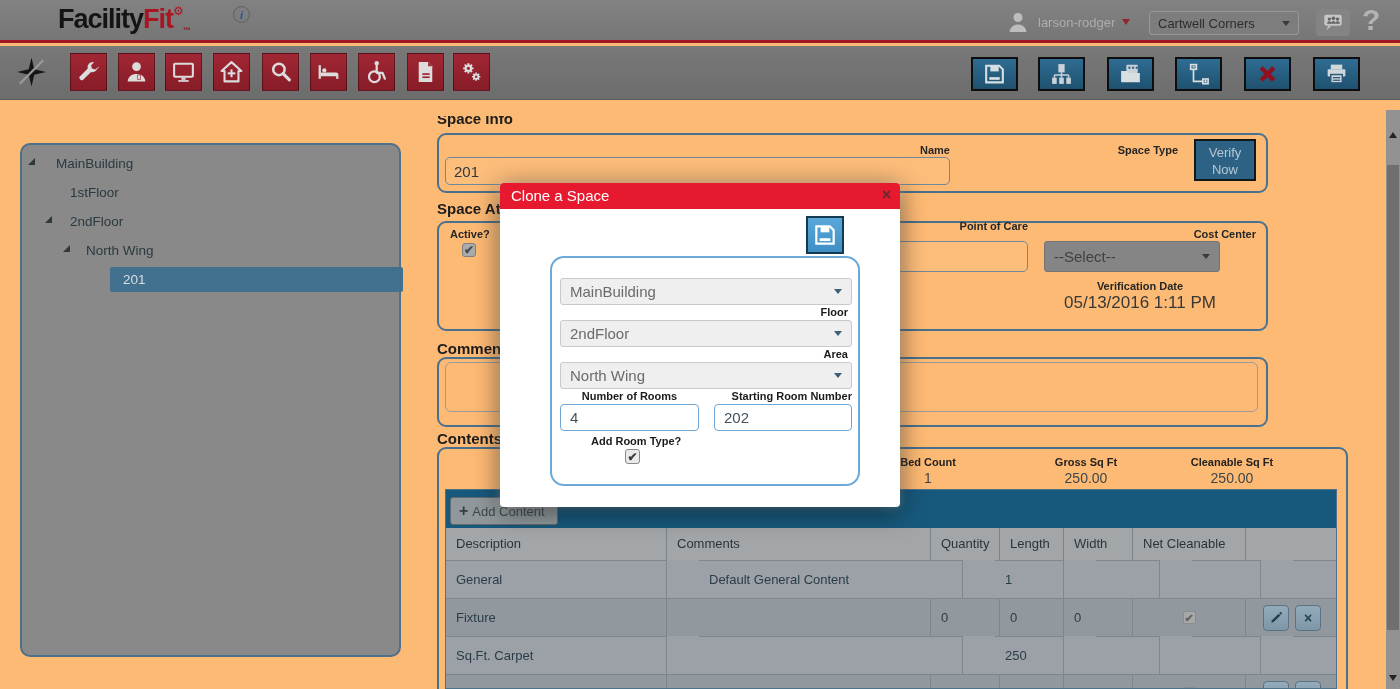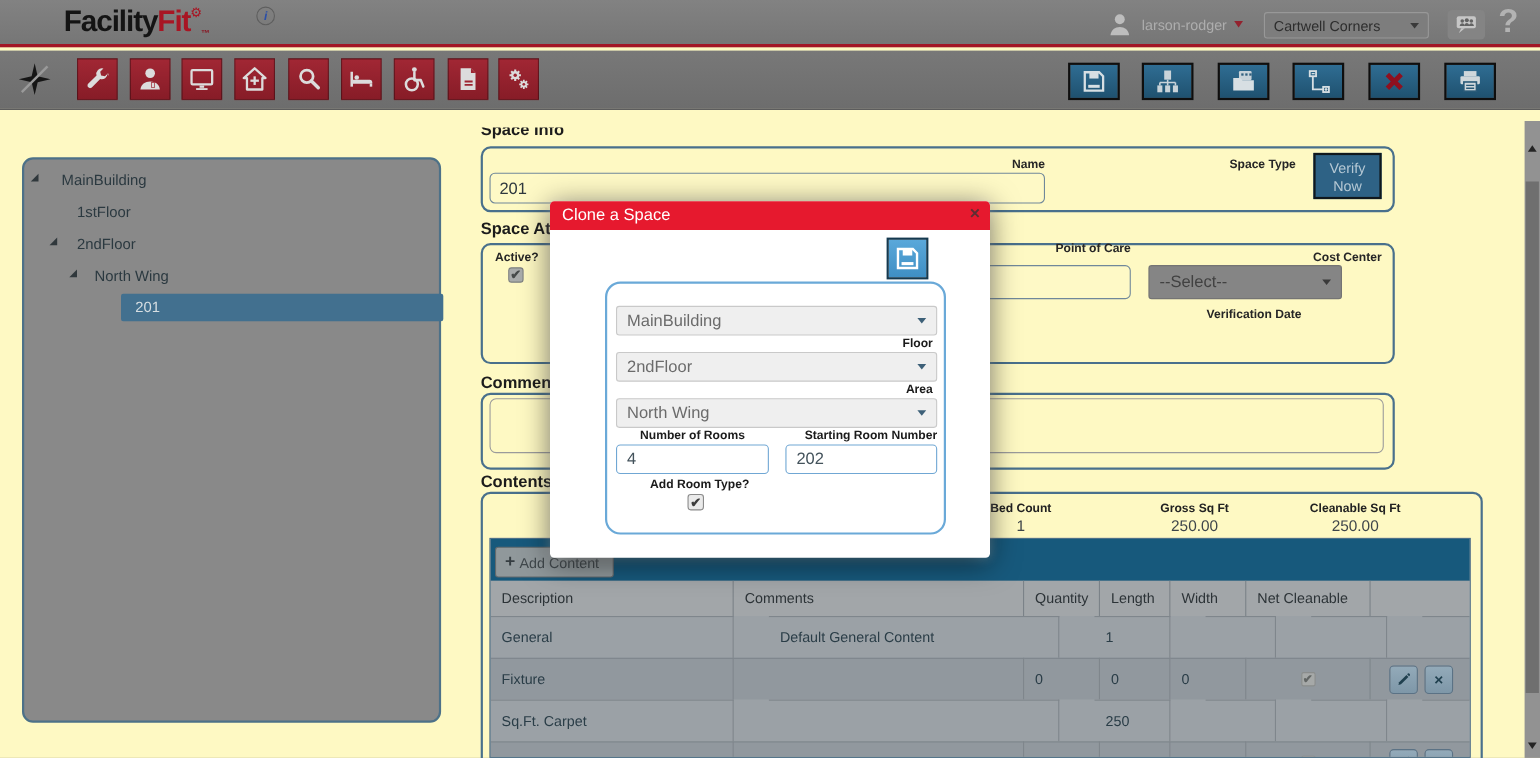--- a/index.html
+++ b/index.html
@@ -1,18 +1,18 @@
 <!DOCTYPE html>
 <html><head>
 <meta charset="utf-8">
 <style>
   html,body{margin:0;padding:0;background:#555;}
   *{box-sizing:border-box;}
   .screen{position:relative;width:1400px;height:689px;overflow:hidden;
-    background:#fef9c3;font-family:"Liberation Sans",sans-serif;}
+    background:#fdba74;font-family:"Liberation Sans",sans-serif;}
 
   
   .app-header{position:absolute;left:0;top:0;width:1400px;height:43px;
     background:linear-gradient(#828282,#767676);border-bottom:3px solid #a31626;}
   .logo{position:absolute;left:58px;top:4px;font-weight:bold;font-size:27px;letter-spacing:-1px;}
   .logo .logo-facility{color:#141414;}
   .logo .logo-fit{color:#a81523;}
   .logo .logo-gear{font-size:12px;color:#a81523;vertical-align:top;font-weight:normal;}
   .logo .logo-tm{font-size:8px;color:#8a1220;vertical-align:bottom;}
   .info-icon{position:absolute;left:233px;top:6px;width:17px;height:17px;border:1px solid #5e5e5e;
@@ -308,20 +308,21 @@
   <div class="field-label" style="left:450px;top:228px;">Active?</div>
   <span class="chk" style="position:absolute;left:462px;top:243px;">✔</span>
   <div class="field-label" style="left:928px;top:220px;width:100px;text-align:right;">Point of Care</div>
   <input class="ip" style="left: 838px; top: 241px; width: 190px; height: 31px;" value="">
   <div class="field-label" style="left:1156px;top:228px;width:100px;text-align:right;">Cost Center</div>
   <div class="dd" style="left:1044px;top:241px;width:176px;height:31px;">
     <span class="sel-text">--Select--</span>
     <span class="caret-dark"></span>
   </div>
   <div class="field-label" style="left:1040px;top:280px;width:200px;text-align:center;">Verification Date</div>
+  <div class="vdate-value" style="left:1040px;top:293px;width:200px;text-align:center;">05/13/2016 1:11 PM</div>
 
   <div class="section-heading" style="left:437px;top:340px;">Comments</div>
   <div class="panel" style="left:437px;top:357px;width:831px;height:70px;"></div>
   <textarea class="comments-area" style=""></textarea>
 
   <div class="section-heading" style="left:437px;top:430px;">Contents</div>
   <div class="panel" style="left:437px;top:447px;width:911px;height:260px;border-radius:9px 9px 0 0;"></div>
   <div class="stat-label" style="left:878px;top:456px;width:100px;">Bed Count</div>
   <div class="stat-value" style="left:878px;top:470px;width:100px;">1</div>
   <div class="stat-label" style="left:1026px;top:456px;width:120px;">Gross Sq Ft</div>

